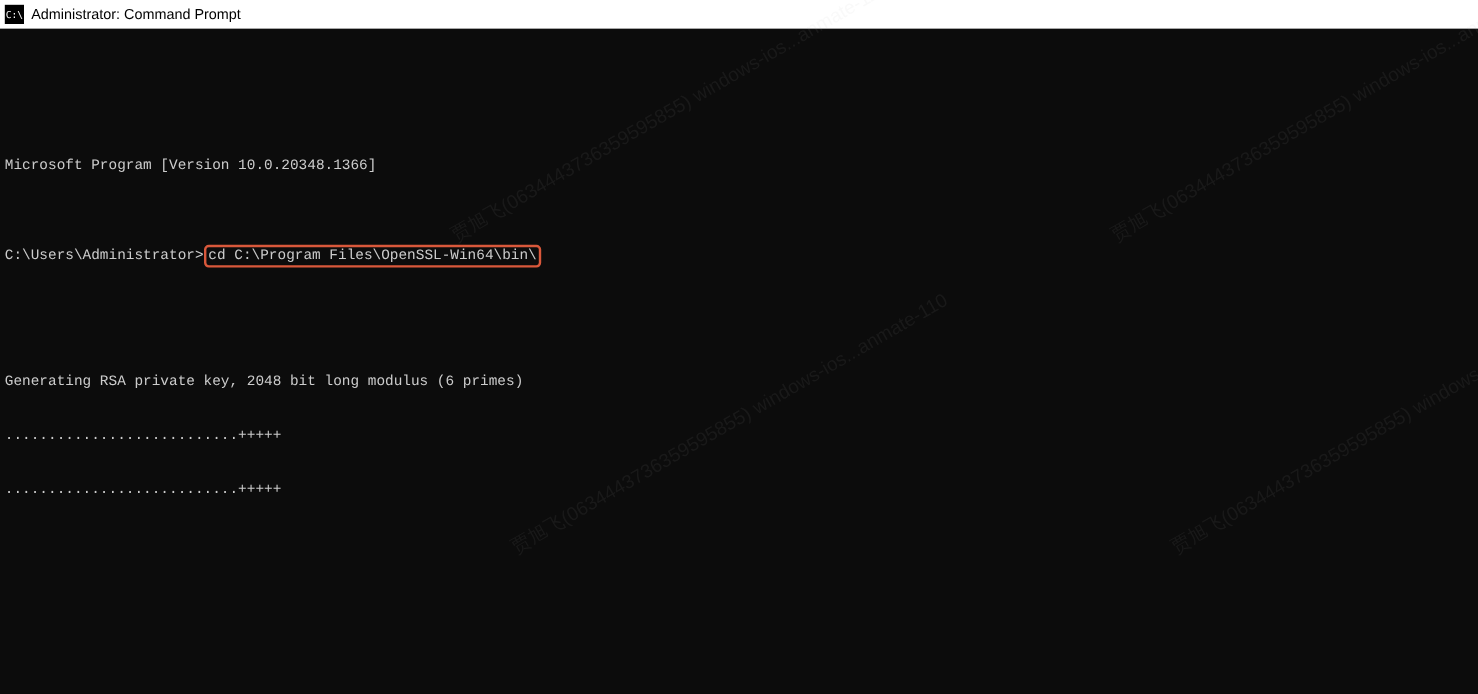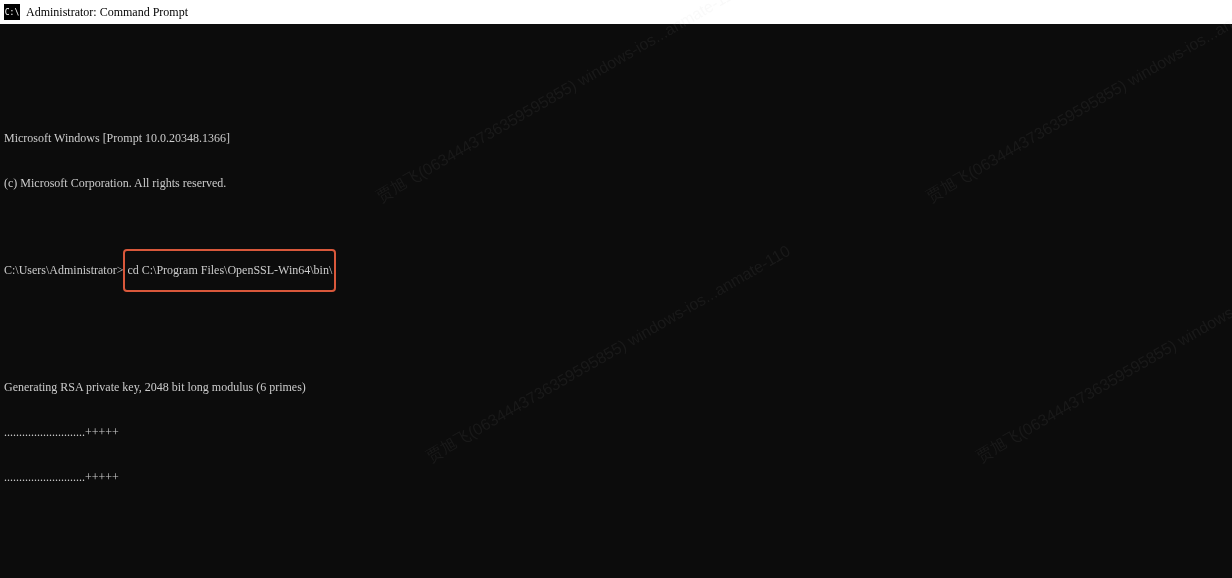--- a/index.html
+++ b/index.html
@@ -1,15 +1,15 @@
 <!DOCTYPE html>
 <html><head>
   <meta charset="utf-8">
   <style>
-    * { margin: 0; padding: 0; box-sizing: border-box; font-family: Liberation Serif, serif; }
+    * { margin: 0; padding: 0; box-sizing: border-box; }
     body {
       font-family: Consolas, "Courier New", monospace;
       font-size: 12px;
       background: #0c0c0c;
       color: #cccccc;
       width: 1232px;
       height: 578px;
       overflow: hidden;
     }
     .titlebar {
@@ -44,21 +44,21 @@
       font-size: 12px;
       position: relative;
     }
     .line {
       display: block;
       white-space: pre;
     }
     .highlight {
       border: 2px solid #d9583b;
       border-radius: 4px;
-      padding: 12px 2px;
+      padding: 0 2px;
       margin: -2px 0;
       display: inline-block;
     }
     .watermark {
       position: absolute;
       color: rgba(180,180,180,0.08);
       font-size: 16px;
       transform: rotate(-30deg);
       pointer-events: none;
       white-space: nowrap;
@@ -76,22 +76,21 @@
 <div class="terminal">
   <span class="watermark" style="top:60px; left:350px;">贾旭飞(0634443736359595855)
 windows-ios...anmate-110</span>
   <span class="watermark" style="top:60px; left:900px;">贾旭飞(0634443736359595855)
 windows-ios...anmate-110</span>
   <span class="watermark" style="top:320px; left:400px;">贾旭飞(0634443736359595855)
 windows-ios...anmate-110</span>
   <span class="watermark" style="top:320px; left:950px;">贾旭飞(0634443736359595855)
 windows-ios...anmate-110</span>
 
-  <span class="line">Microsoft Windows [Prompt 10.0.20348.1366]</span>
-  <span class="line">(c) Microsoft Corporation. All rights reserved.</span>
+  <span class="line">Microsoft Program [Version 10.0.20348.1366]</span>
   <span class="line"></span>
   <span class="line"><span>C:\Users\Administrator&gt;</span><span class="highlight">cd C:\Program Files\OpenSSL-Win64\bin\</span></span>
   <span class="line"></span>
   <span class="line"></span>
   <span class="line">Generating RSA private key, 2048 bit long modulus (6 primes)</span>
   <span class="line">...........................+++++</span>
   <span class="line">...........................+++++</span>
   
   <span class="line"></span>
   

